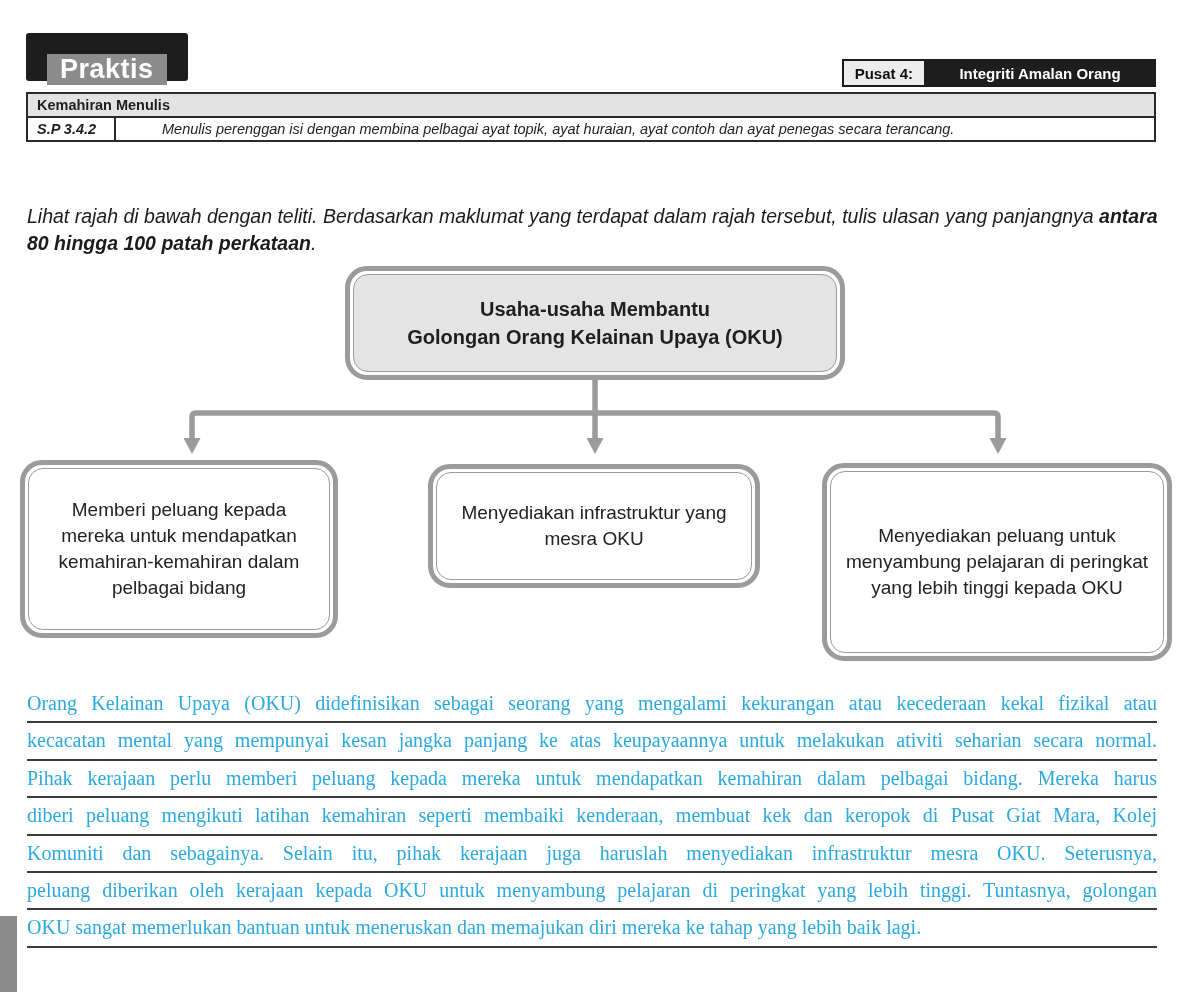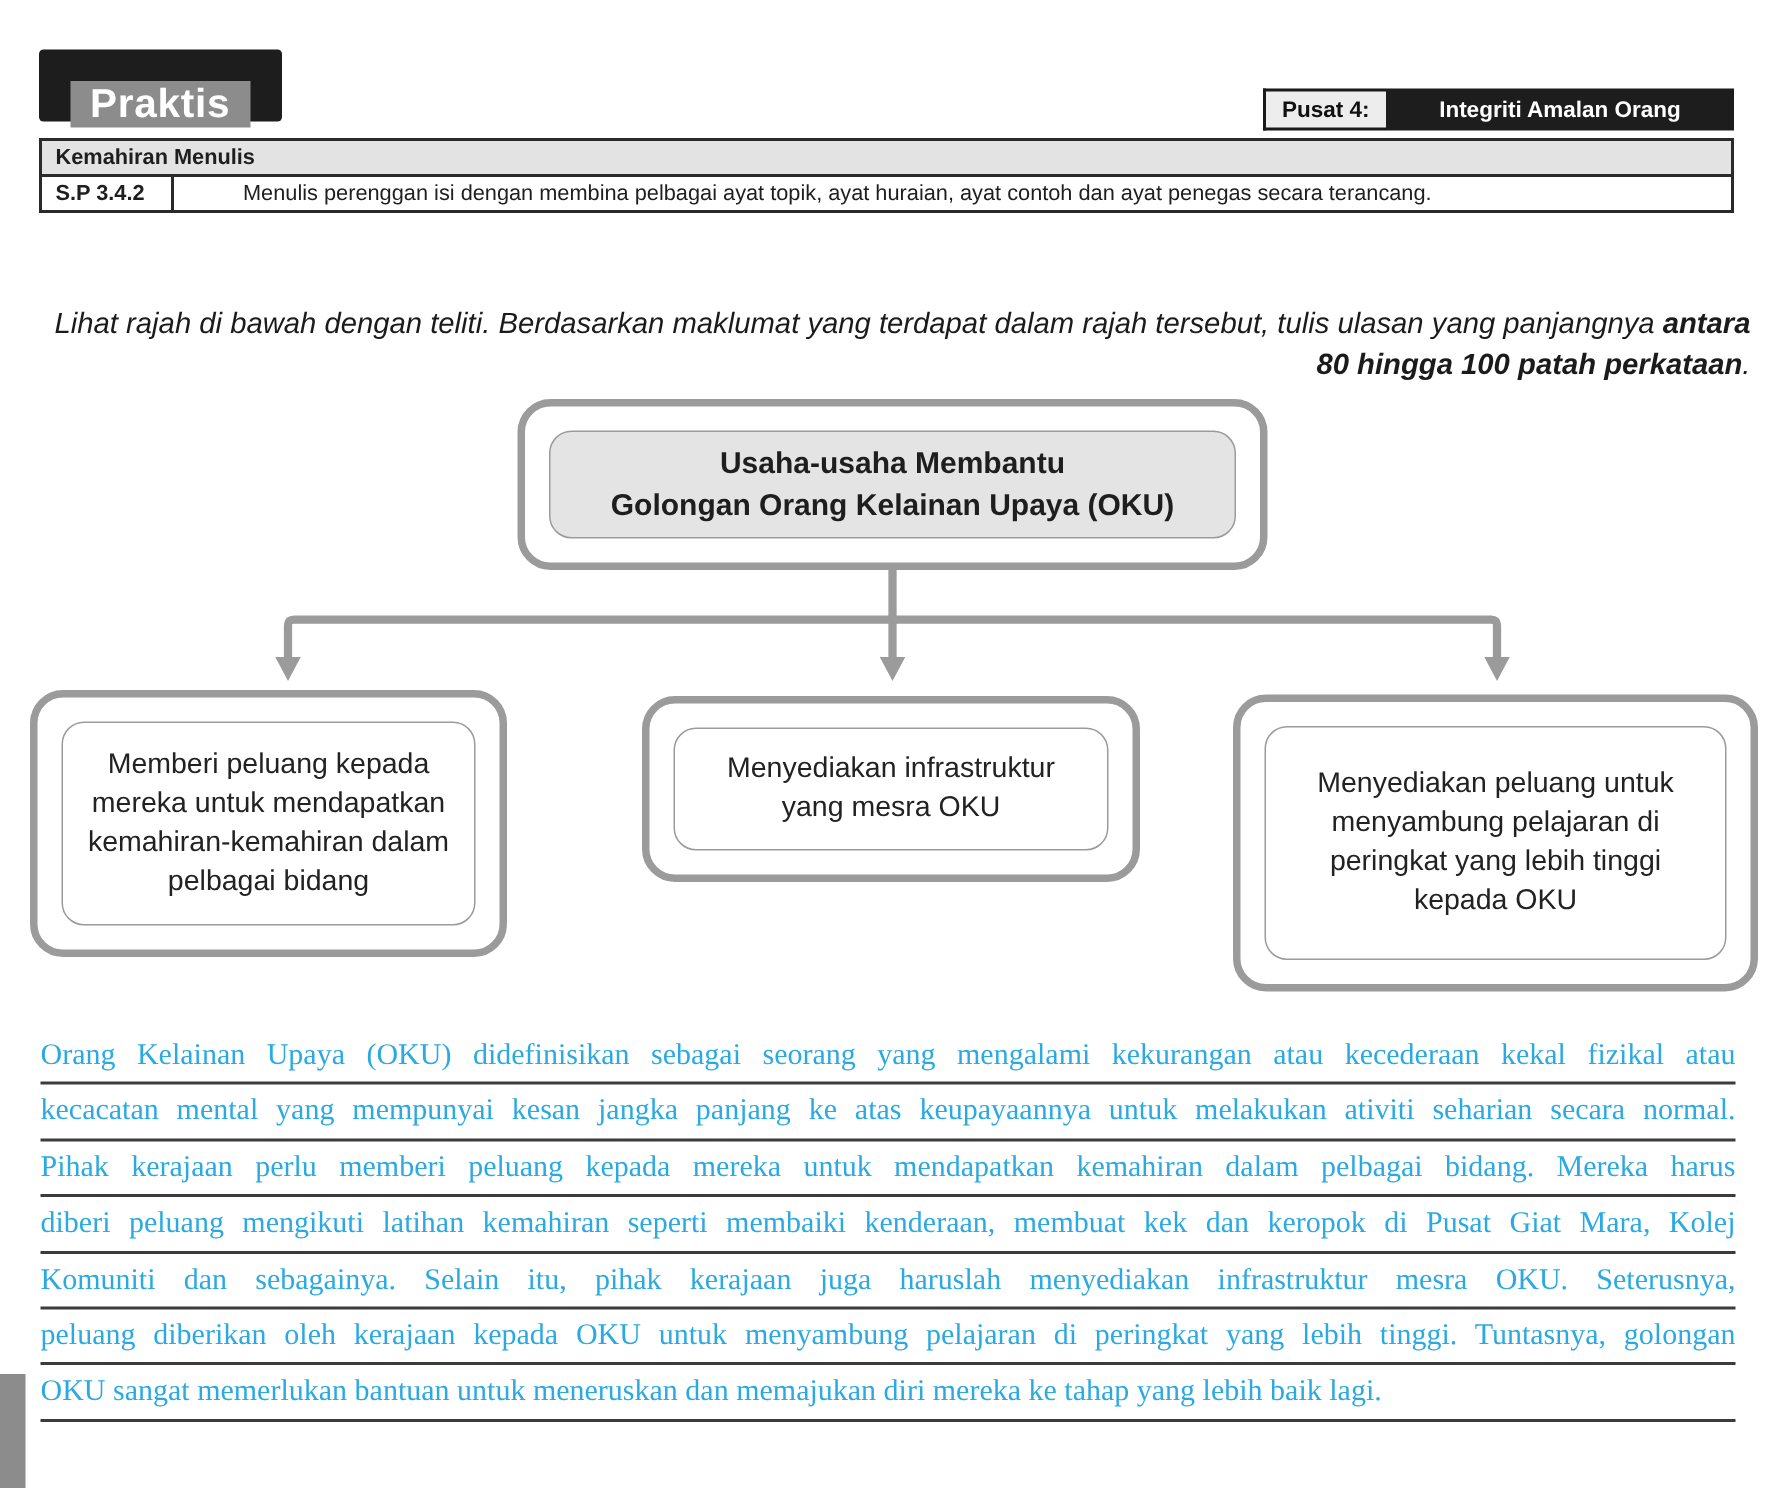--- a/index.html
+++ b/index.html
@@ -46,42 +46,42 @@
   }
 
   
   .skill-table{
     position:absolute;left:26px;top:92px;width:1130px;border:2px solid #2a2a2a;
     box-sizing:border-box;font-size:14.5px;
   }
   .skill-head{
     background:#e3e3e3;font-weight:bold;padding:3px 9px;border-bottom:2px solid #2a2a2a;
   }
-  .skill-body{display:flex;}
+  .skill-body{display:flex;font-style:italic;}
   .skill-code{
     font-weight:bold;width:88px;box-sizing:border-box;padding:3px 9px;
     border-right:2px solid #2a2a2a;flex:none;
   }
   .skill-desc{flex:1;padding:3px 10px;margin-left:36px;}
 
   
   .instruction{
     position:absolute;left:27px;top:183px;width:1140px;
-    font-style:italic;font-size:19.5px;line-height:1.4;color:#1b1b1b;text-align:right;
+    font-style:italic;font-size:19.5px;line-height:1.4;color:#1b1b1b;
   }
   .instruction b{font-weight:bold;}
 
   
   .diagram{position:absolute;left:0;top:250px;width:1191px;height:414px;}
   .connector{position:absolute;left:0;top:0;width:1191px;height:414px;color:var(--line-gray);}
   .connector path{stroke:currentColor;stroke-width:5.5;fill:none;}
   .connector polygon{fill:currentColor;stroke:none;}
   .dbox{
     position:absolute;border:5px solid var(--line-gray);border-radius:22px;
-    background:#fff;padding:16px;box-sizing:border-box;
+    background:#fff;padding:3px;box-sizing:border-box;
   }
   .dbox-inner{
     width:100%;height:100%;box-sizing:border-box;border:1.5px solid var(--line-gray);
     border-radius:15px;display:flex;align-items:center;justify-content:center;
     text-align:center;padding:6px 14px;
   }
   .dbox-top{left:345px;top:16px;width:500px;height:114px;}
   .dbox-top .dbox-inner{background:var(--fill-gray);font-weight:bold;font-size:20px;line-height:1.4;}
   .dbox-left{left:20px;top:210px;width:318px;height:178px;}
   .dbox-mid{left:428px;top:214px;width:332px;height:124px;}

